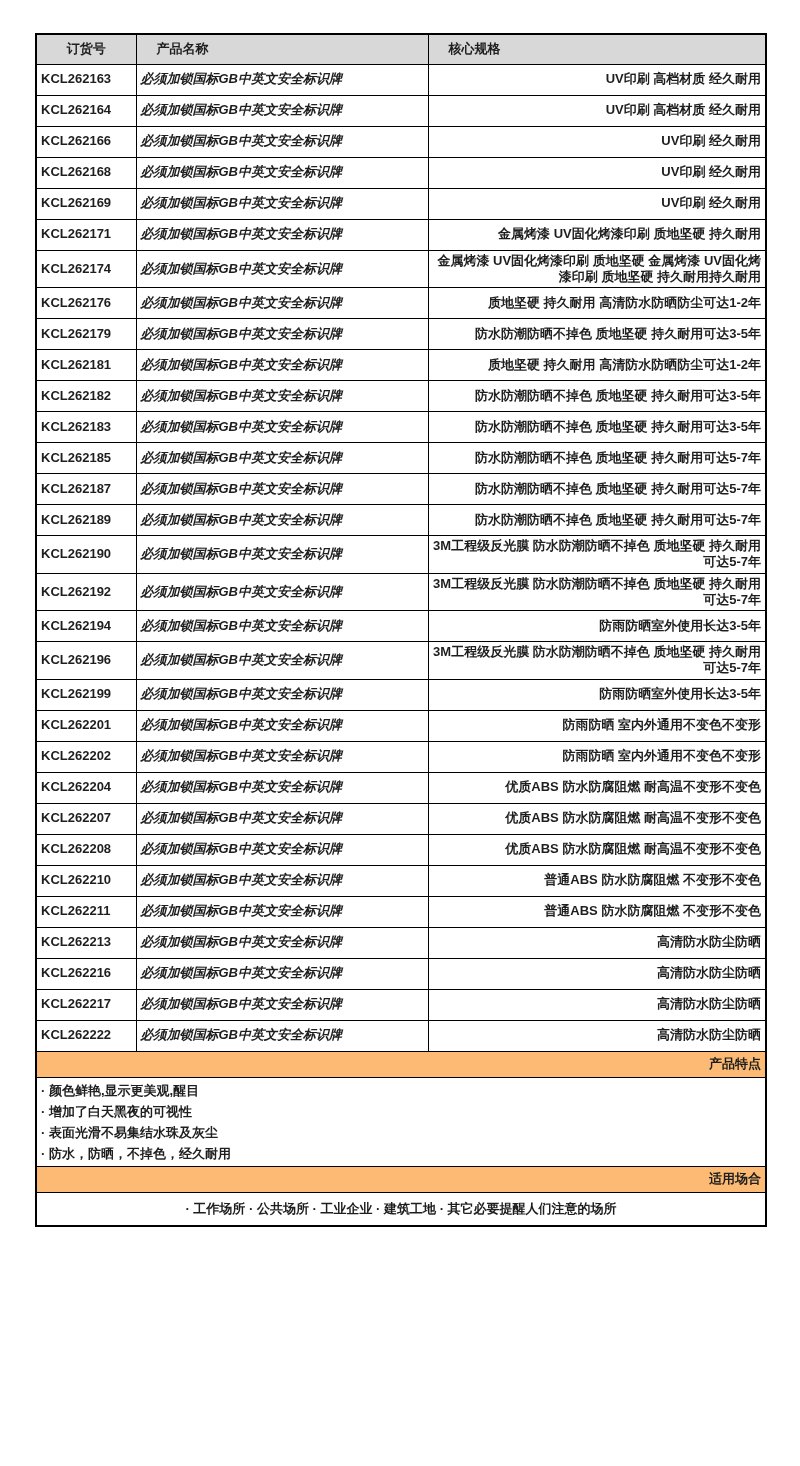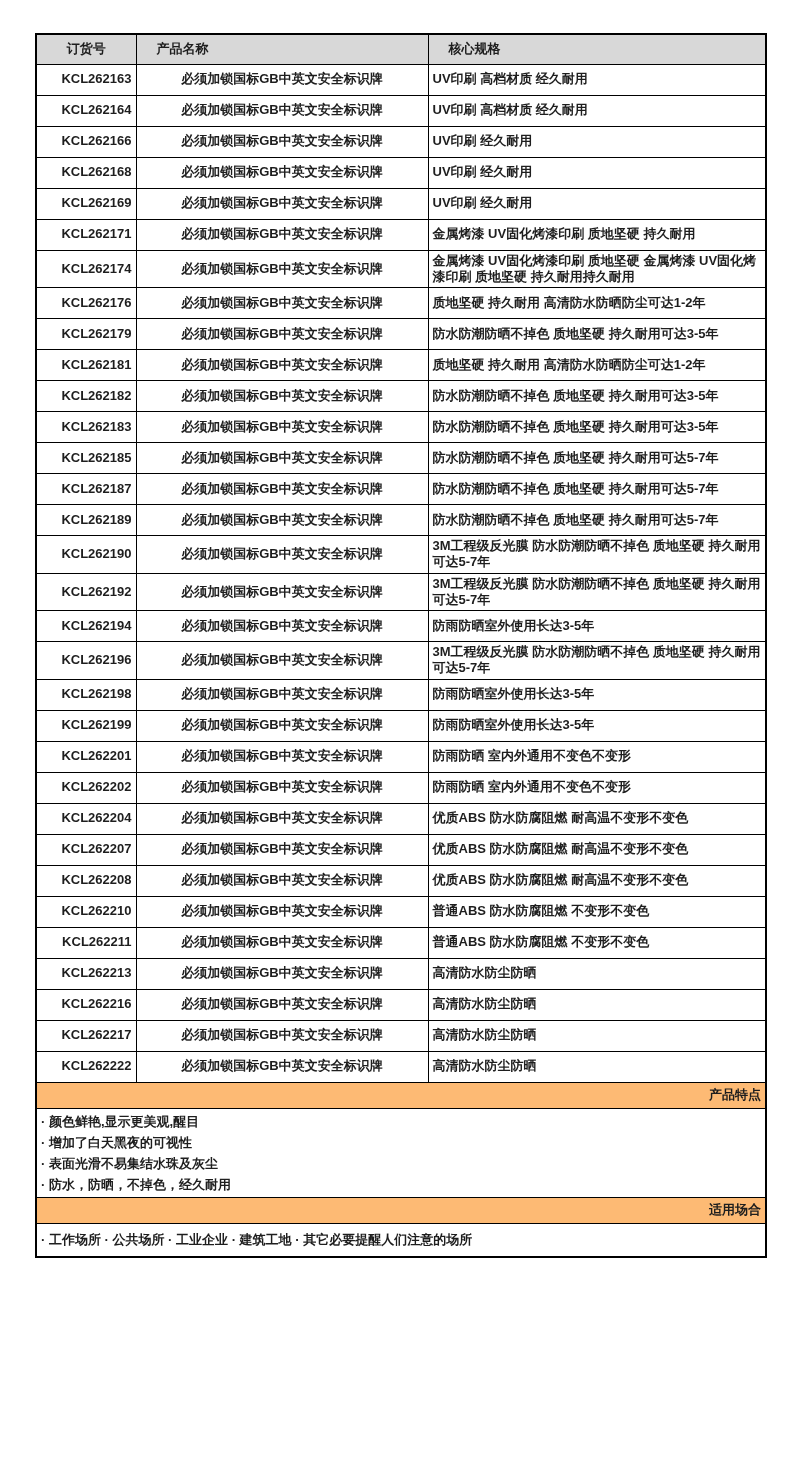--- a/index.html
+++ b/index.html
@@ -43,46 +43,48 @@
 
   th.hdr {
     background: #d8d8d8;
     height: 30px;
     font-weight: 700;
   }
   th.hdr.center { text-align: center; }
   th.hdr.left   { text-align: left; padding-left: 20px; }
 
   td.cell-id {
+    text-align: left;
+    height: 31px;
+  }
+  td.cell-name {
+    text-align: left;
+    padding-left: 6px;
+    font-style: italic;
+  }
+  td.cell-spec {
     text-align: right;
-    height: 31px;
-  }
-  td.cell-name {
-    text-align: center;
-    padding-left: 6px;
-  }
-  td.cell-spec {
-    text-align: left;
     padding-left: 6px;
   }
   tr.banner-row td {
     background: #fdba74;
     text-align: right;
     height: 26px;
     font-weight: 700;
     vertical-align: middle;
   }
   td.features-cell {
     text-align: left;
     padding: 9px 4px;
   }
   td.features-cell .feature-line {
     line-height: 21px;
   }
   td.apps-cell {
+    text-align: center;
     height: 34px;
     vertical-align: middle;
   }
 </style>
 </head>
 <body>
 
 <div class="page">
   <div class="table-wrap">
     <table class="spec-table">
@@ -209,25 +211,20 @@
             <td class="cell-name">必须加锁国标GB中英文安全标识牌</td>
             <td class="cell-spec">防雨防晒室外使用长达3-5年</td>
           </tr>
 
           <tr>
             <td class="cell-id">KCL262196</td>
             <td class="cell-name">必须加锁国标GB中英文安全标识牌</td>
             <td class="cell-spec">3M工程级反光膜 防水防潮防晒不掉色 质地坚硬 持久耐用可达5-7年</td>
           </tr>
 
-          <tr>
-            <td class="cell-id">KCL262198</td>
-            <td class="cell-name">必须加锁国标GB中英文安全标识牌</td>
-            <td class="cell-spec">防雨防晒室外使用长达3-5年</td>
-          </tr>
 
           <tr>
             <td class="cell-id">KCL262199</td>
             <td class="cell-name">必须加锁国标GB中英文安全标识牌</td>
             <td class="cell-spec">防雨防晒室外使用长达3-5年</td>
           </tr>
 
           <tr>
             <td class="cell-id">KCL262201</td>
             <td class="cell-name">必须加锁国标GB中英文安全标识牌</td>

